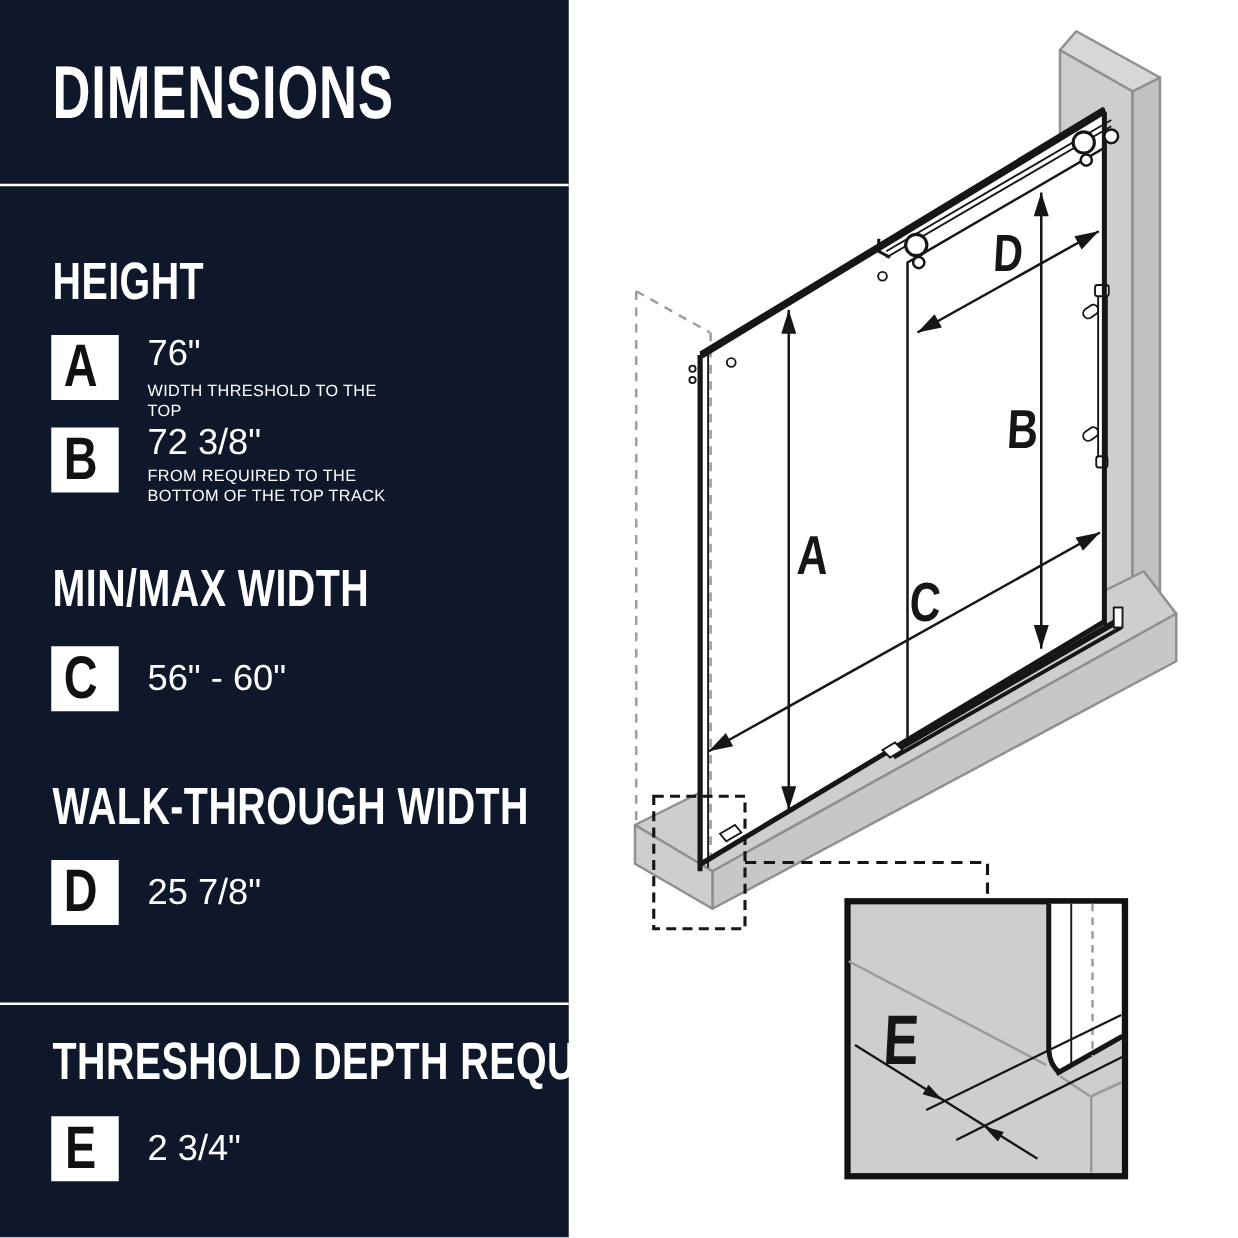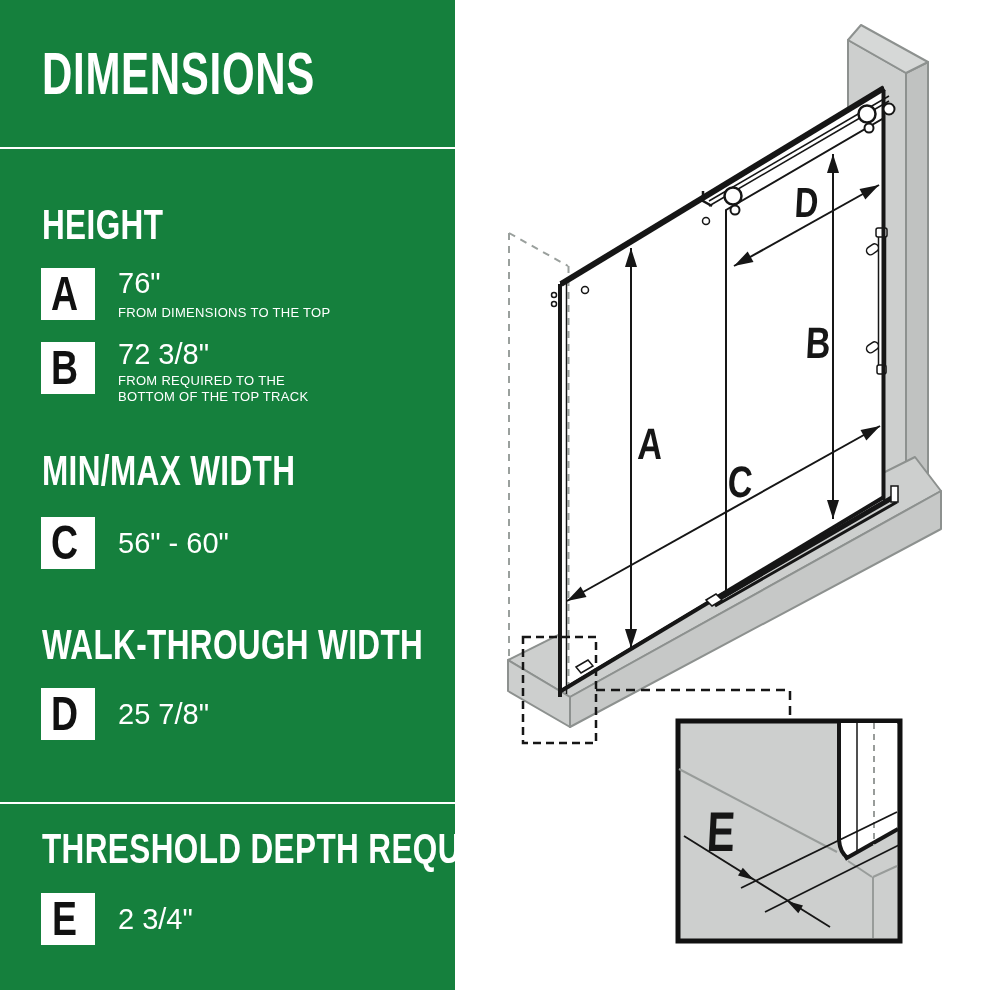--- a/index.html
+++ b/index.html
@@ -4,21 +4,21 @@
 <style>
   html,body{margin:0;padding:0;}
   body{
     width:990px;height:990px;position:relative;overflow:hidden;
     background:#ffffff;
     font-family:"Liberation Sans",sans-serif;
     -webkit-font-smoothing:antialiased;
   }
   .sidebar{
     position:absolute;left:0;top:0;width:455px;height:990px;
-    background:#15803d;color:#ffffff;
+    background:#0f172a;color:#ffffff;
   }
   .cond{
     display:inline-block;font-weight:bold;white-space:nowrap;
     transform-origin:0 50%;line-height:1;
   }
   .page-title{position:absolute;left:42px;top:44px;font-size:60px;transform:scaleX(.70);letter-spacing:1px;}
   .sec-heading{position:absolute;left:42px;font-size:42px;transform:scaleX(.75);letter-spacing:.5px;}
   .divider{position:absolute;left:0;width:455px;height:2px;background:#ffffff;}
   .row{position:absolute;left:41px;display:flex;gap:23px;align-items:flex-start;}
   .row.center{align-items:center;}
@@ -44,21 +44,21 @@
   <div class="divider" style="top:147px;"></div>
 
   <div class="sec-heading cond" style="top:204px;">HEIGHT</div>
 
   <div class="row" style="top:268px;">
     <div class="badge">
       <span class="cond">A</span>
     </div>
     <div>
       <div class="val">76"</div>
-      <div class="desc">FROM DIMENSIONS TO THE TOP</div>
+      <div class="desc">WIDTH THRESHOLD TO THE TOP</div>
     </div>
   </div>
 
   <div class="row" style="top:342px;">
     <div class="badge">
       <span class="cond">B</span>
     </div>
     <div>
       <div class="val" style="margin-top:-3px;">72 3/8"</div>
       <div class="desc" style="margin-top:4px;">FROM REQUIRED TO THE BOTTOM OF THE TOP TRACK</div>

